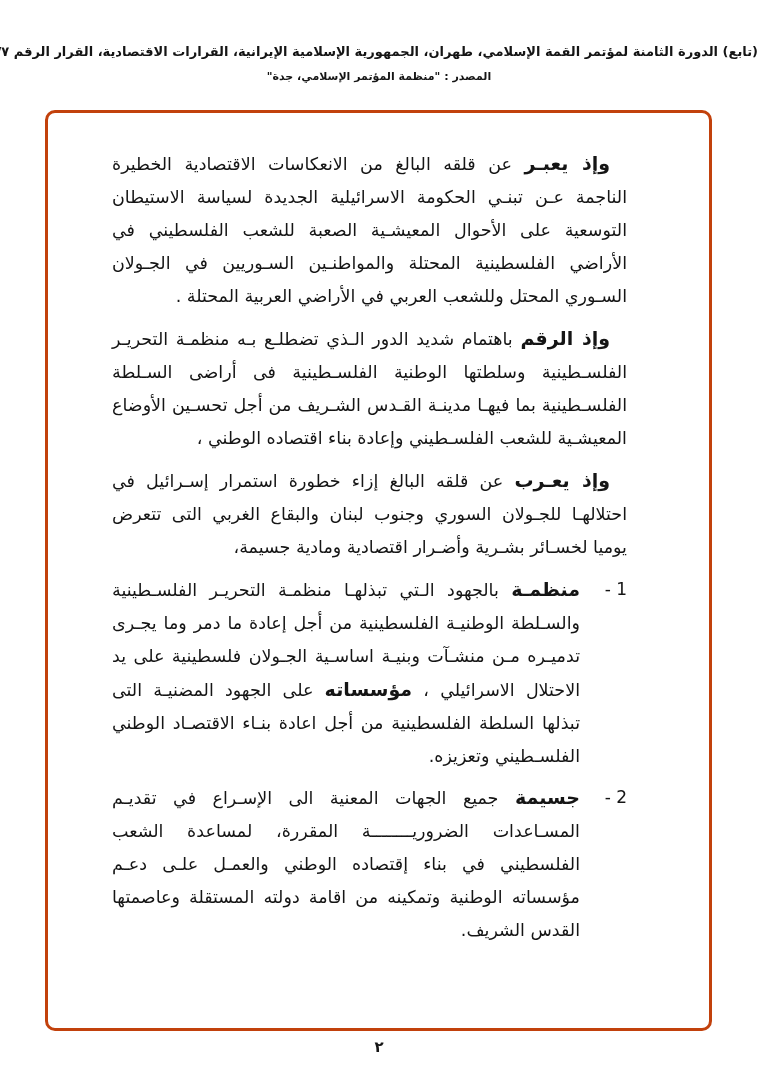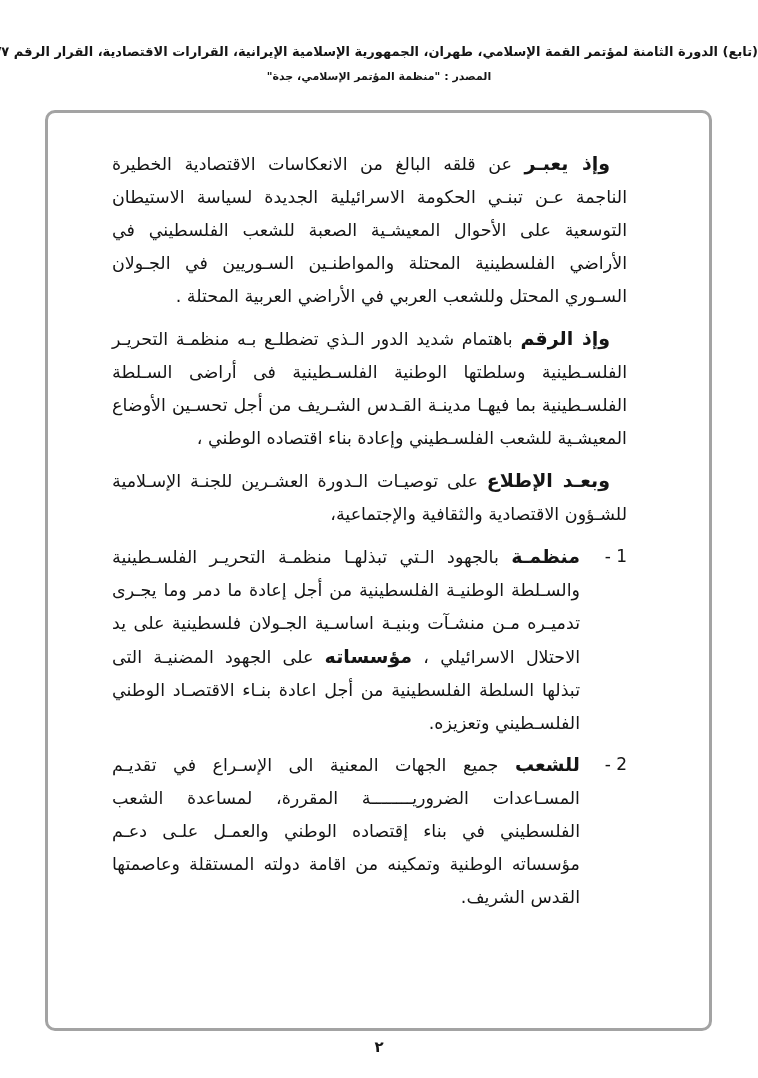--- a/index.html
+++ b/index.html
@@ -10,21 +10,21 @@
   .hdr-line1 {
     position:absolute; top:44px; left:0; width:758px; text-align:center;
     direction:rtl; font-weight:bold; font-size:13px; white-space:nowrap;
   }
   .hdr-line2 {
     position:absolute; top:70px; left:0; width:758px; text-align:center;
     direction:rtl; font-weight:bold; font-size:11px;
   }
   .frame {
     position:absolute; left:45px; top:110px; width:667px; height:921px;
-    box-sizing:border-box; border:3px solid #a3a3a3; border-radius:10px;
+    box-sizing:border-box; border:3px solid #c2410c; border-radius:10px;
     overflow:hidden;
   }
   .content {
     position:absolute; top:0; left:0; right:0; bottom:0;
     padding:34px 82px 0 64px;
     direction:rtl; text-align:justify;
     font-size:17.5px; line-height:33px;
   }
   p.par { margin:0 0 9px 0; text-indent:17px; }
   .lead { font-weight:bold; font-size:19px; }
@@ -52,38 +52,38 @@
       <p class="par">
         <b class="lead">وإذ يعبـر</b>
         <span>عن قلقه البالغ من الانعكاسات الاقتصادية الخطيرة الناجمة عـن تبنـي الحكومة الاسرائيلية الجديدة لسياسة الاستيطان التوسعية على الأحوال المعيشـية الصعبة للشعب الفلسطيني في الأراضي الفلسطينية المحتلة والمواطنـين السـوريين في الجـولان السـوري المحتل وللشعب العربي في الأراضي العربية المحتلة .</span>
       </p>
 
       <p class="par">
         <b class="lead">وإذ الرقم</b>
         <span>باهتمام شديد الدور الـذي تضطلـع بـه منظمـة التحريـر الفلسـطينية وسلطتها الوطنية الفلسـطينية فى أراضى السـلطة الفلسـطينية بما فيهـا مدينـة القـدس الشـريف من أجل تحسـين الأوضاع المعيشـية للشعب الفلسـطيني وإعادة بناء اقتصاده الوطني ،</span>
       </p>
 
+      <p class="par">
+        <b class="lead">وإذ يعـرب</b>
+        <span>عن قلقه البالغ إزاء خطورة استمرار إسـرائيل في احتلالهـا للجـولان السوري وجنوب لبنان والبقاع الغربي التى تتعرض يوميا  لخسـائر بشـرية وأضـرار اقتصادية ومادية جسيمة،</span>
+      </p>
 
 
-      <p class="par">
-        <b class="lead">وبعـد الإطلاع</b>
-        <span>على توصيـات الـدورة العشـرين للجنـة الإسـلامية للشـؤون الاقتصادية والثقافية والإجتماعية،</span>
-      </p>
 
       <div class="item">
         <span class="marker">1 -</span>
         <b class="lead">منظمـة</b>
         <span>بالجهود الـتي تبذلهـا منظمـة التحريـر الفلسـطينية والسـلطة الوطنيـة الفلسطينية من أجل إعادة ما دمر وما يجـرى تدميـره مـن منشـآت وبنيـة اساسـية الجـولان فلسطينية على يد الاحتلال الاسرائيلي ،</span>
         <b class="lead">مؤسساته</b>
         <span>على الجهود المضنيـة التى تبذلها السلطة الفلسطينية من أجل  اعادة بنـاء الاقتصـاد الوطني الفلسـطيني وتعزيزه.</span>
       </div>
 
       <div class="item">
         <span class="marker">2 -</span>
-        <b class="lead">للشعب</b>
+        <b class="lead">جسيمة</b>
         <span>جميع الجهات المعنية الى الإسـراع في تقديـم المسـاعدات الضروريــــــــة المقررة،  لمساعدة الشعب الفلسطيني في بناء إقتصاده الوطني  والعمـل علـى دعـم مؤسساته الوطنية وتمكينه من اقامة دولته المستقلة وعاصمتها القدس الشريف.</span>
       </div>
 
     </div>
   </div>
 
   <div class="pagenum">٢</div>
 
 </div>
 

